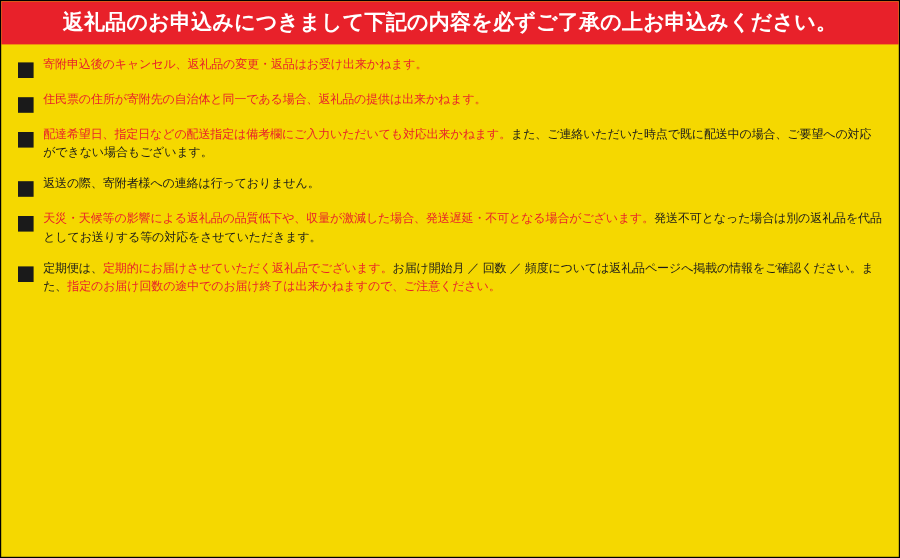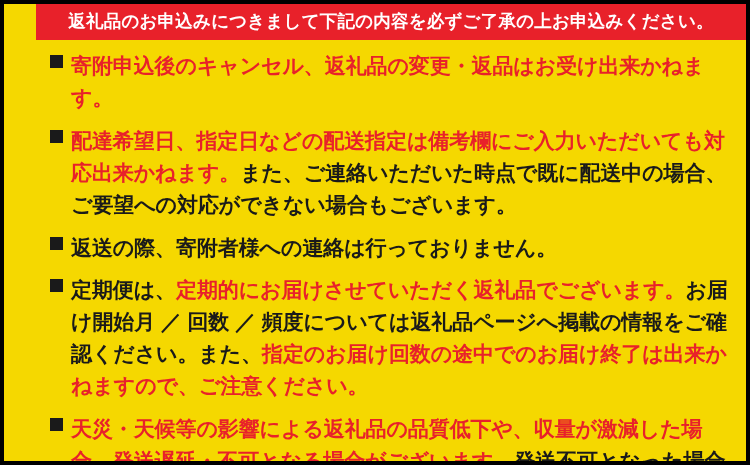--- a/index.html
+++ b/index.html
@@ -11,25 +11,24 @@
     height: 465px;
     background: #ffffff;
     font-family: "Liberation Sans", sans-serif;
     -webkit-font-smoothing: antialiased;
   }
   .notice {
     width: 750px;
     height: 465px;
     box-sizing: border-box;
     background: #f5d800;
-    border: 4px solid #000000;
+    border: 1px solid #000000;
     display: flex;
     flex-direction: column;
     overflow: hidden;
-    padding-left: 32px;
   }
   .notice-header {
     background: #e8212a;
     color: #ffffff;
     font-weight: bold;
     font-size: 17.5px;
     line-height: 1.2;
     text-align: center;
     padding: 7px 6px 8px 6px;
     letter-spacing: 0.2px;
@@ -48,50 +47,54 @@
   .item:last-child { margin-bottom: 0; }
   .bullet {
     width: 13px;
     height: 13px;
     background: #1a1a1a;
     flex: 0 0 auto;
     margin-top: 5px;
     margin-right: 8px;
   }
   .item-text {
-    font-size: 21px;
+    font-size: 10px;
     line-height: 1.52;
     color: #1a1a1a;
-    font-weight: bold;
+    font-weight: normal;
     flex: 1 1 auto;
     letter-spacing: -0.1px;
   }
   .red { color: #e8212a; }
   .blk { color: #1a1a1a; }
 </style>
 </head>
 <body>
 
 <div class="notice">
   <div class="notice-header">返礼品のお申込みにつきまして下記の内容を必ずご了承の上お申込みください。</div>
   <div class="notice-body">
     <div class="item">
       <span class="bullet"></span>
       <span class="item-text"><span class="red">寄附申込後のキャンセル、返礼品の変更・返品はお受け出来かねます。</span></span>
     </div>
     <div class="item">
       <span class="bullet"></span>
+      <span class="item-text"><span class="red">住民票の住所が寄附先の自治体と同一である場合、返礼品の提供は出来かねます。</span></span>
+    </div>
+    <div class="item">
+      <span class="bullet"></span>
       <span class="item-text"><span class="red">配達希望日、指定日などの配送指定は備考欄にご入力いただいても対応出来かねます。</span><span class="blk">また、ご連絡いただいた時点で既に配送中の場合、ご要望への対応ができない場合もございます。</span></span>
     </div>
     <div class="item">
       <span class="bullet"></span>
       <span class="item-text"><span class="blk">返送の際、寄附者様への連絡は行っておりません。</span></span>
     </div>
     <div class="item">
       <span class="bullet"></span>
-      <span class="item-text"><span class="blk">定期便は、</span><span class="red">定期的にお届けさせていただく返礼品でございます。</span><span class="blk">お届け開始月 ／ 回数 ／ 頻度については返礼品ページへ掲載の情報をご確認ください。また、</span><span class="red">指定のお届け回数の途中でのお届け終了は出来かねますので、ご注意ください。</span></span>
+      <span class="item-text"><span class="red">天災・天候等の影響による返礼品の品質低下や、収量が激減した場合、発送遅延・不可となる場合がございます。</span><span class="blk">発送不可となった場合は別の返礼品を代品としてお送りする等の対応をさせていただきます。</span></span>
     </div>
     <div class="item">
       <span class="bullet"></span>
-      <span class="item-text"><span class="red">天災・天候等の影響による返礼品の品質低下や、収量が激減した場合、発送遅延・不可となる場合がございます。</span><span class="blk">発送不可となった場合は別の返礼品を代品としてお送りする等の対応をさせていただきます。</span></span>
+      <span class="item-text"><span class="blk">定期便は、</span><span class="red">定期的にお届けさせていただく返礼品でございます。</span><span class="blk">お届け開始月 ／ 回数 ／ 頻度については返礼品ページへ掲載の情報をご確認ください。また、</span><span class="red">指定のお届け回数の途中でのお届け終了は出来かねますので、ご注意ください。</span></span>
     </div>
   </div>
 </div>
 
 </body></html>

